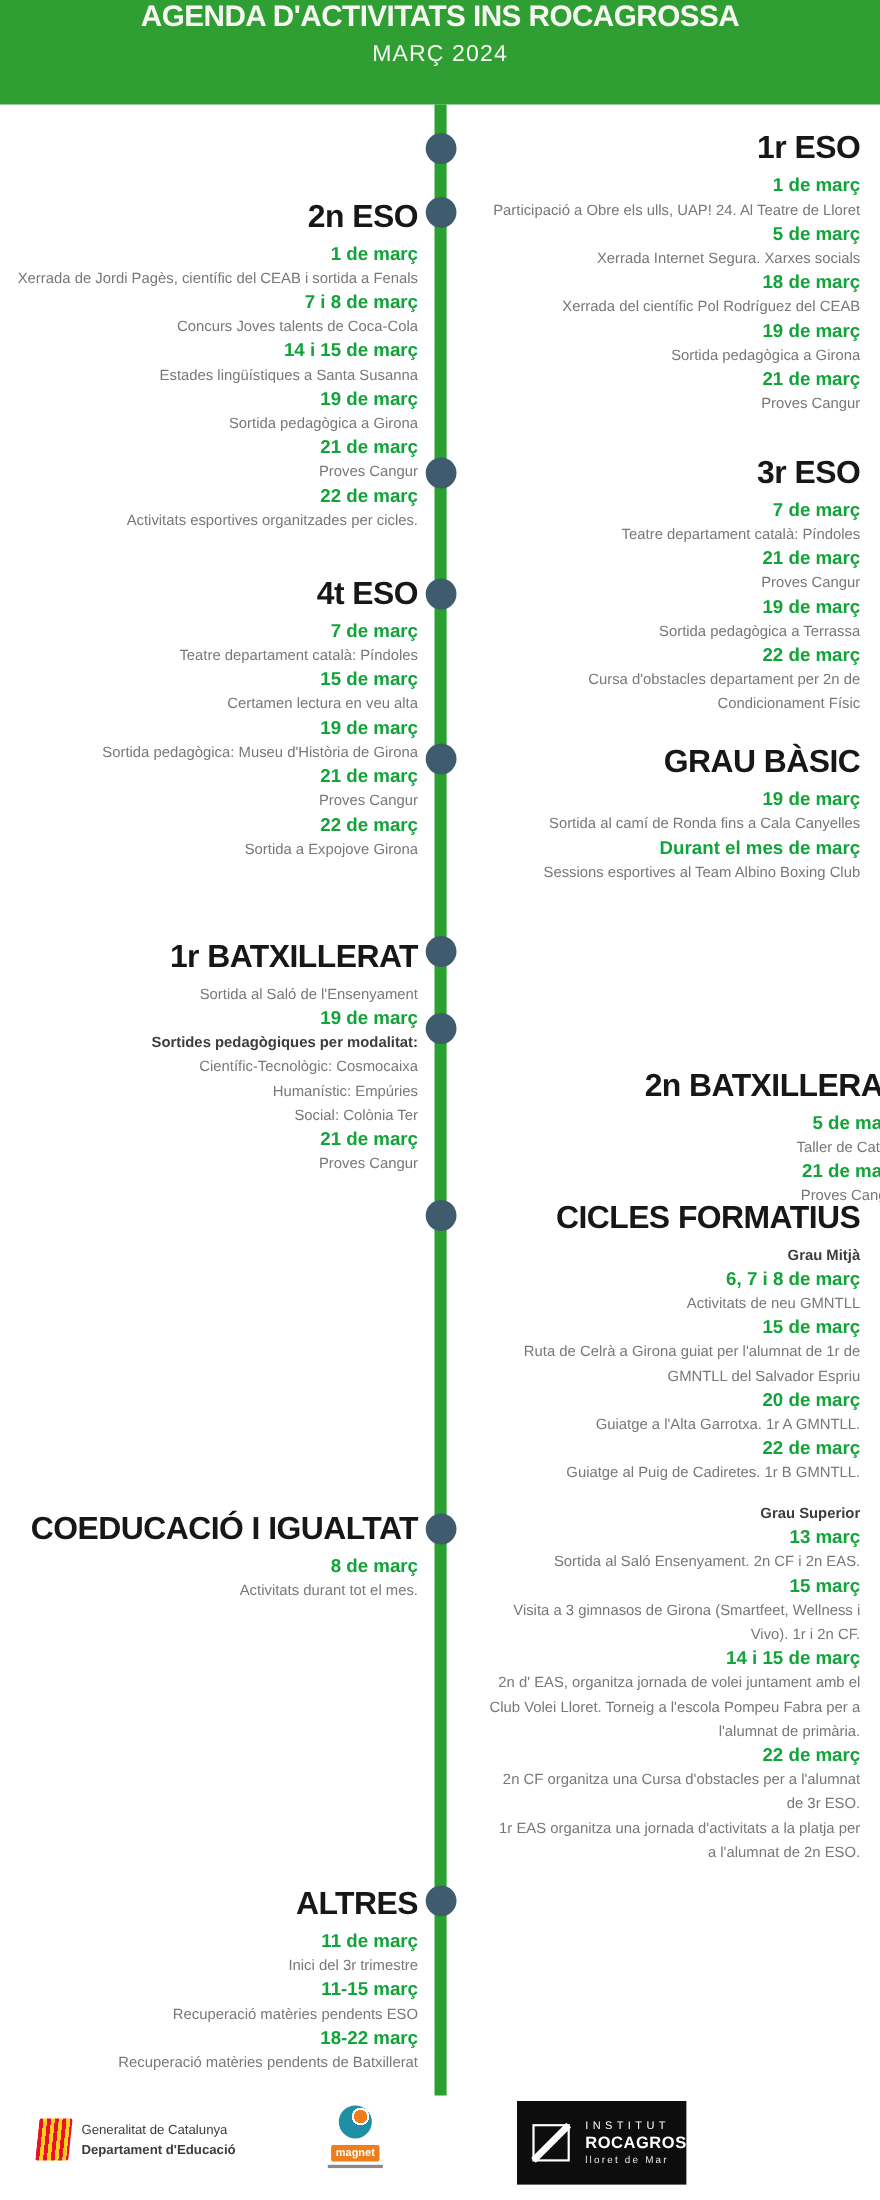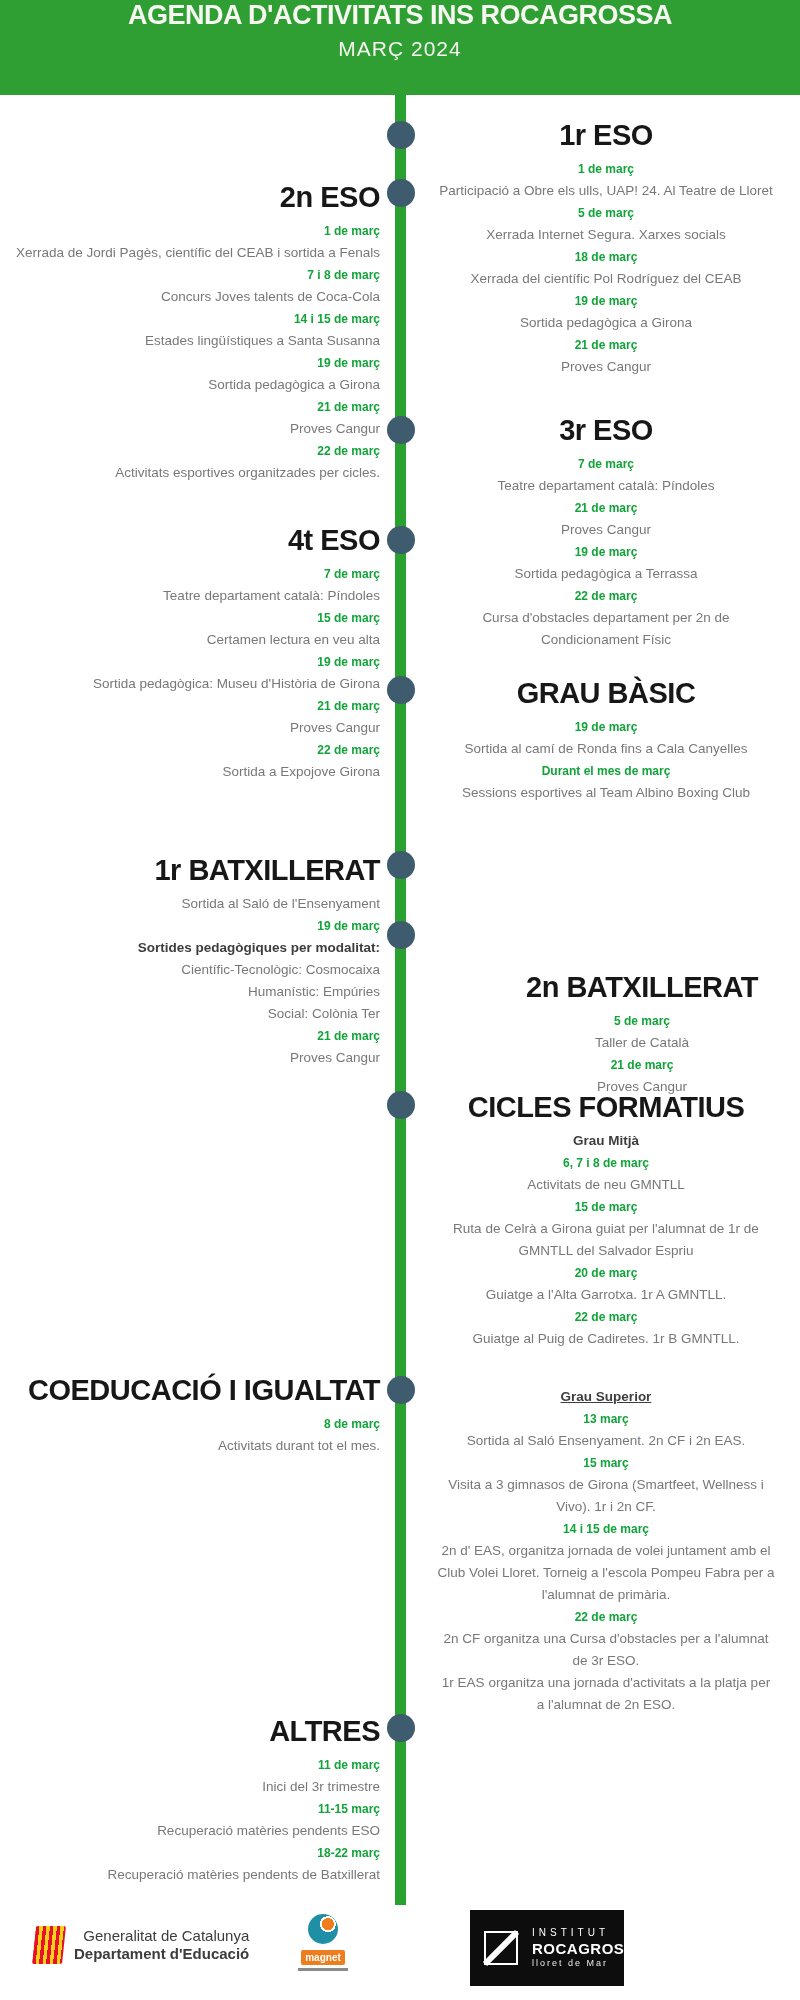--- a/index.html
+++ b/index.html
@@ -17,35 +17,35 @@
   .top-banner{position:absolute;left:0;top:0;width:800px;height:95px;background:var(--green-header);text-align:center;}
   .top-banner .title{font-size:27px;line-height:30px;font-weight:bold;color:#f7f7f2;letter-spacing:-0.5px;}
   .top-banner .subtitle{margin-top:7px;font-size:21px;line-height:24px;font-weight:normal;color:#f7f7f2;letter-spacing:1px;}
 
   
   .timeline-line{position:absolute;left:395px;top:95px;width:11px;height:1810px;background:var(--green-line);}
   .dot{position:absolute;left:387px;width:28px;height:28px;border-radius:50%;background:var(--dot-blue);}
 
   
   .section{position:absolute;}
-  .section.right{left:430px;width:352px;text-align:center;}
+  .section.right{left:430px;width:352px;text-align:right;}
   .section.left{left:12px;width:368px;text-align:right;}
   .sec-title{font-size:29px;line-height:30px;font-weight:bold;color:var(--heading-dark);letter-spacing:-0.5px;margin-bottom:8px;white-space:nowrap;}
   .section.left .sec-title{direction:rtl;}
-  .date{color:var(--green-date);font-weight:bold;font-size:12px;line-height:22px;white-space:nowrap;}
+  .date{color:var(--green-date);font-weight:bold;font-size:17px;line-height:22px;white-space:nowrap;}
   .line{color:var(--body-gray);font-size:13.5px;line-height:22px;white-space:nowrap;}
   .bold-line{color:var(--subheader-dark);font-weight:bold;}
   .subheader{color:var(--subheader-dark);font-weight:bold;font-size:13.5px;line-height:22px;white-space:nowrap;}
-  .subheader.gap{margin-top:36px;text-decoration:underline;}
+  .subheader.gap{margin-top:15px;}
 
   
   .footer{position:absolute;left:0;top:1906px;width:800px;height:94px;background:#fff;}
   .gencat{position:absolute;left:34px;top:20px;display:flex;align-items:center;}
   .senyera{width:30px;height:38px;background:repeating-linear-gradient(90deg,var(--senyera-red) 0 3.5px,var(--senyera-yellow) 3.5px 7px);transform:skewX(-6deg);border-radius:2px;}
-  .gencat-text{margin-left:10px;color:var(--gencat-text);font-size:15px;line-height:18px;text-align:right;}
+  .gencat-text{margin-left:10px;color:var(--gencat-text);font-size:12px;line-height:18px;}
   .gencat-text .b{font-weight:bold;}
   .magnet{position:absolute;left:292px;top:8px;width:62px;text-align:center;}
   .magnet-circle{width:30px;height:30px;border-radius:50%;margin:0 auto;background:radial-gradient(circle at 66% 34%, var(--magnet-orange) 0 6px, #fff 6px 8px, var(--magnet-teal) 8px);}
   .magnet-bar{margin:6px auto 0;width:44px;height:15px;background:var(--magnet-orange);color:#fff;font-size:10px;font-weight:bold;line-height:15px;border-radius:2px;}
   .magnet-microtext{margin:3px auto 0;width:50px;height:3px;background:#8a8a8a;}
   .rocagrossa{position:absolute;left:470px;top:4px;width:154px;height:76px;background:var(--rocagrossa-black);display:flex;align-items:center;}
   .roca-mark{margin-left:8px;flex:0 0 auto;}
   .roca-text{margin-left:8px;color:#fff;}
   .roca-l1{font-size:10px;letter-spacing:4px;line-height:14px;}
   .roca-l2{font-size:15px;font-weight:bold;letter-spacing:0.5px;line-height:17px;}

